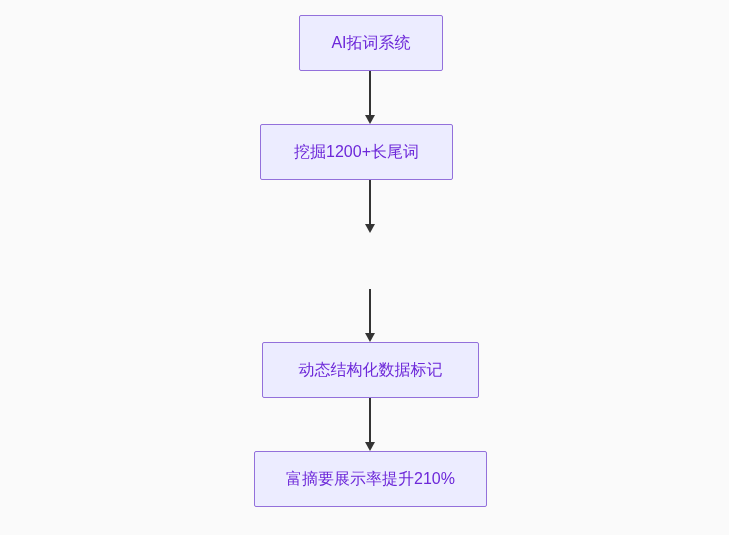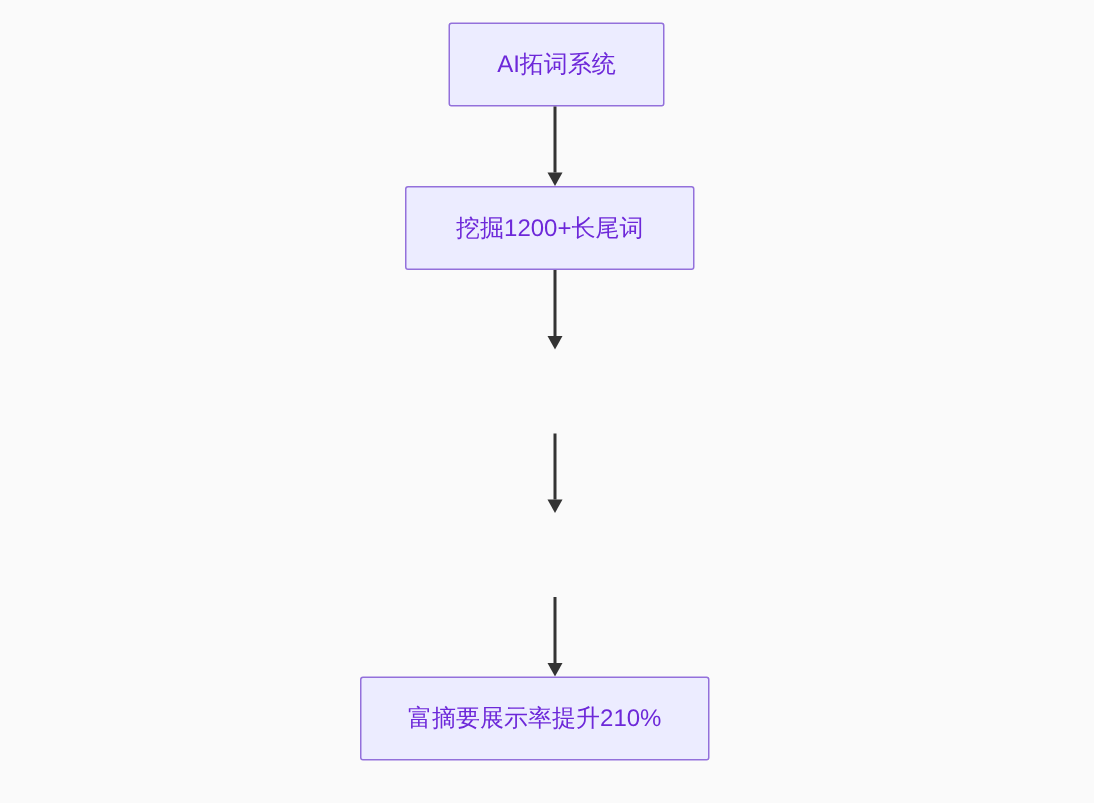--- a/index.html
+++ b/index.html
@@ -39,24 +39,24 @@
     position: absolute;
     width: 0;
     height: 0;
     border-left: 5px solid transparent;
     border-right: 5px solid transparent;
     border-top: 9px solid #333333;
   }
 
   
   #node-0 { left: 299px; top: 15px;  width: 144px; }
-  #node-1 { left: 270px; top: 124px; width: 193px; }
+  #node-1 { left: 260px; top: 124px; width: 193px; }
   #node-2 { left: 261px; top: 233px; width: 220px; }
   #node-3 { left: 262px; top: 342px; width: 217px; }
-  #node-4 { left: 240px; top: 451px; width: 233px; }
+  #node-4 { left: 254px; top: 451px; width: 233px; }
 
   
   #edge-line-0 { left: 369px; top: 71px;  height: 44px; }
   #edge-head-0 { left: 365px; top: 115px; }
   #edge-line-1 { left: 369px; top: 180px; height: 44px; }
   #edge-head-1 { left: 365px; top: 224px; }
   #edge-line-2 { left: 369px; top: 289px; height: 44px; }
   #edge-head-2 { left: 365px; top: 333px; }
   #edge-line-3 { left: 369px; top: 398px; height: 44px; }
   #edge-head-3 { left: 365px; top: 442px; }
@@ -77,20 +77,23 @@
     <span class="label">挖掘1200+长尾词</span>
   </div>
 
   <div id="edge-line-1" class="edge-line"></div>
   <div id="edge-head-1" class="edge-head"></div>
 
 
   <div id="edge-line-2" class="edge-line"></div>
   <div id="edge-head-2" class="edge-head"></div>
 
+  <div id="node-3" class="node">
+    <span class="label">动态结构化数据标记</span>
+  </div>
 
   <div id="edge-line-3" class="edge-line"></div>
   <div id="edge-head-3" class="edge-head"></div>
 
   <div id="node-4" class="node">
     <span class="label">富摘要展示率提升210%</span>
   </div>
 
 </div>
 

